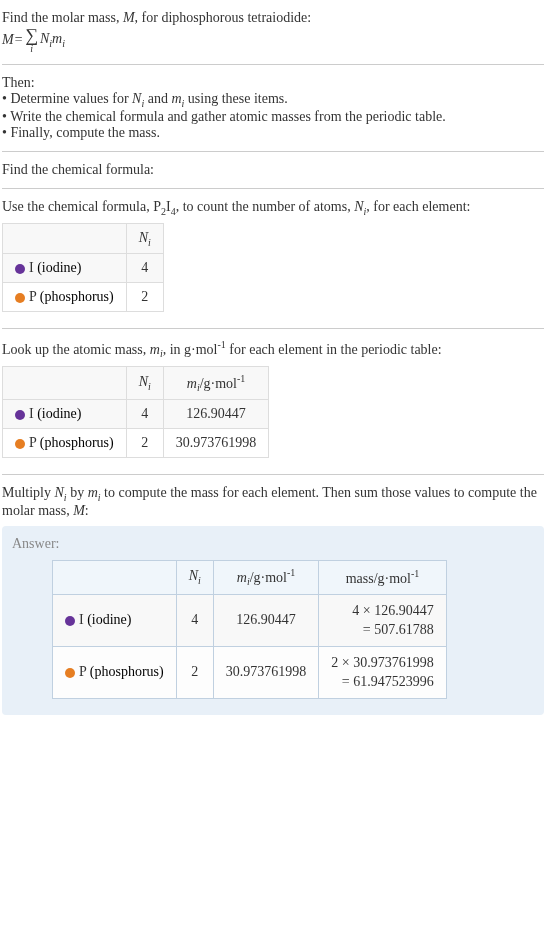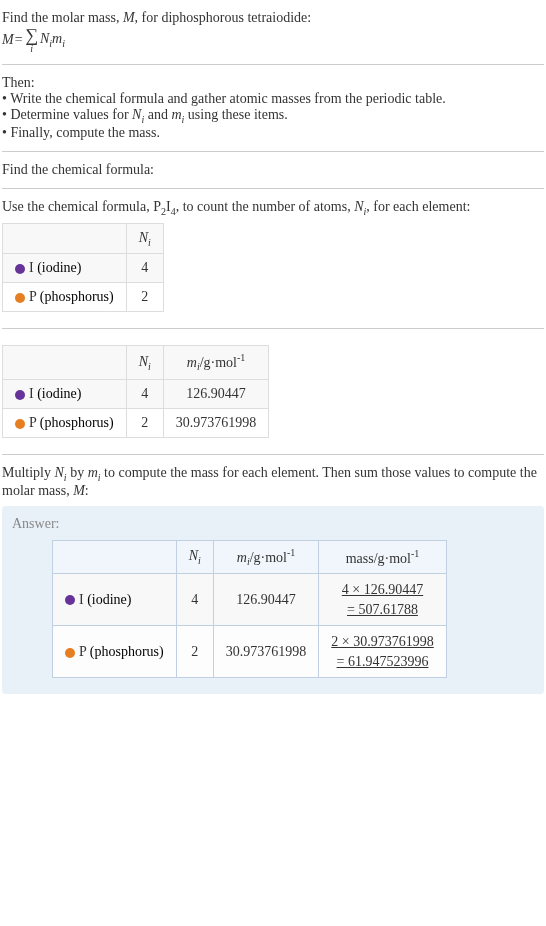--- a/index.html
+++ b/index.html
@@ -110,23 +110,22 @@
     }
     .answer-box tr:nth-child(odd) td {
       background: #fdfdfd;
     }
     .final-formula {
       margin-left: 40px;
       margin-top: 10px;
       font-style: italic;
     }
     .mass-cell {
-      text-align: center;
+      text-align: right;
       line-height: 1.4;
-      text-decoration: underline;
     }
   </style>
 </head>
 <body>
 
 <div class="section">
   <div>
     <span>Find the molar mass, </span><span class="italic">M</span><span>, for diphosphorous tetraiodide:</span>
   </div>
   <div class="formula formula-sum">
@@ -138,24 +137,24 @@
     </span>
     <span><span>N</span><span class="sub">i</span></span>
     <span><span>m</span><span class="sub">i</span></span>
   </div>
 </div>
 
 <div class="divider"></div>
 
 <div class="section">
   <div>Then:</div>
+  <div>
+    <span>• Determine values for </span><span class="italic">N</span><span class="sub italic">i</span><span> and </span><span class="italic">m</span><span class="sub italic">i</span><span> using these items.</span>
+  </div>
   <div>• Write the chemical formula and gather atomic masses from the periodic table.</div>
-  <div>
-    <span>• Determine values for </span><span class="italic">N</span><span class="sub italic">i</span><span> and </span><span class="italic">m</span><span class="sub italic">i</span><span> using these items.</span>
-  </div>
   <div>• Finally, compute the mass.</div>
 </div>
 
 <div class="divider"></div>
 
 <div class="section">
   <div>Find the chemical formula:</div>
 </div>
 
 <div class="divider"></div>
@@ -178,20 +177,23 @@
       <td class="element-cell"><span class="dot dot-orange"></span><span>P </span><span class="gray">(phosphorus)</span></td>
       <td>2</td>
     </tr>
   </tbody>
     </table>
 </div>
 
 <div class="divider"></div>
 
 <div class="section">
+  <div>
+    <span>Look up the atomic mass, </span><span class="italic">m</span><span class="sub italic">i</span><span>, in g·mol</span><span class="sup">-1</span><span> for each element in the periodic table:</span>
+  </div>
   <table>
     <tbody>
         <tr>
       <th></th>
       <th><span class="italic">N</span><span class="sub italic">i</span></th>
       <th><span class="italic">m</span><span class="sub italic">i</span><span>/g·mol</span><span class="sup">-1</span></th>
     </tr>
     <tr>
       <td class="element-cell"><span class="dot dot-purple"></span><span>I </span><span class="gray">(iodine)</span></td>
       <td>4</td>

